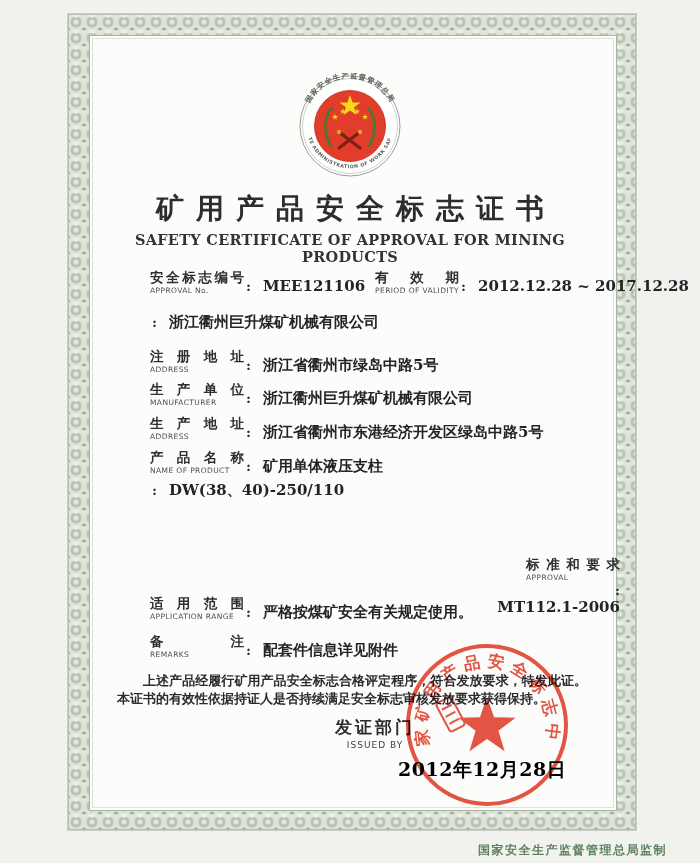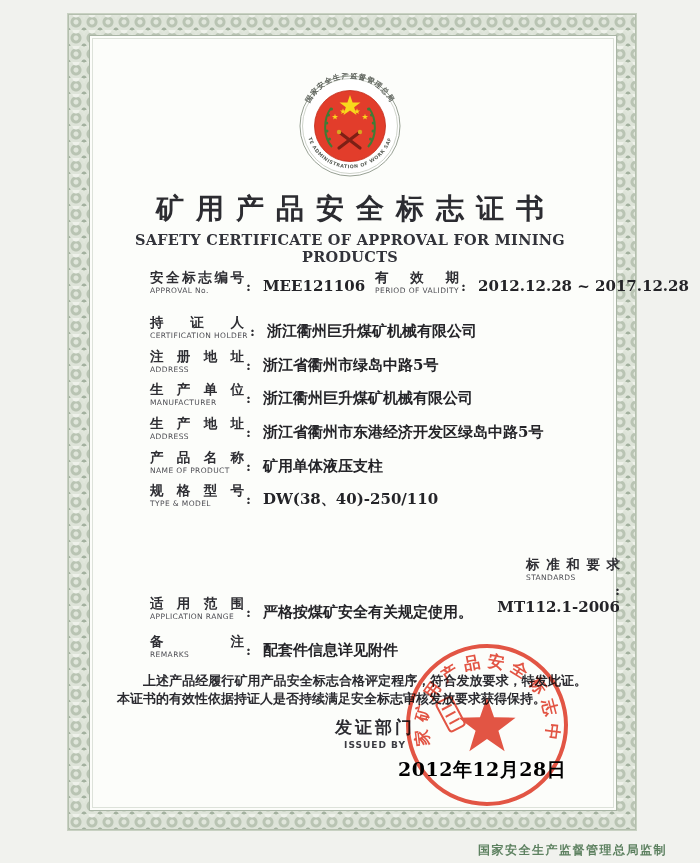--- a/index.html
+++ b/index.html
@@ -55,21 +55,21 @@
   .colon{font-size:13.5px;font-weight:bold;margin-left:2px;line-height:17px;}
   .val{font-size:15px;font-weight:600;margin-left:12px;line-height:17px;white-space:nowrap;color:#242428;}
   .statement{
     position:absolute;left:117px;top:672px;width:470px;
     font-size:13px;font-weight:bold;line-height:17.5px;color:#2b2b30;
     text-indent:2em;text-align:justify;
   }
   .issued{position:absolute;left:300px;top:716px;width:150px;text-align:center;}
   .issued .zh{font-size:17px;font-weight:bold;letter-spacing:3px;color:#2b2b30;}
   .issued .en{font-size:9px;letter-spacing:1px;color:#3c3c42;margin-top:1px;
-    font-family:"DejaVu Sans","Liberation Sans",sans-serif;font-weight:bold;}
+    font-family:"DejaVu Sans","Liberation Sans",sans-serif;font-weight:normal;}
   .issue-date{
     position:absolute;left:398px;top:757px;font-size:19px;font-weight:bold;
     color:#000000;z-index:5;letter-spacing:.5px;
   }
   .seal{position:absolute;left:396px;top:634px;width:182px;height:182px;
     opacity:.88;mix-blend-mode:multiply;z-index:4;}
   .footer-imprint{
     position:absolute;left:478px;top:842px;font-size:12px;letter-spacing:1.5px;
     color:#5d8160;font-weight:bold;white-space:nowrap;
   }
@@ -135,24 +135,20 @@
     <span class="val" style="width:128px;">MEE121106</span>
     <div class="lblk" style="margin-left:10px;">
       <span class="lzh narrow">有效期</span>
       <span class="len">PERIOD OF VALIDITY</span>
     </div>
     <span class="colon">:</span>
     <span class="val">2012.12.28 ~ 2017.12.28</span>
   </div>
 
   <div class="row" style="top:314px;">
-    <div class="lblk">
-        <span class="lzh">持证人</span>
-      <span class="len">CERTIFICATION HOLDER</span>
-      </div>
     <span class="colon">:</span>
     <span class="val">浙江衢州巨升煤矿机械有限公司</span>
   </div>
 
   <div class="row" style="top:348px;">
     <div class="lblk">
         <span class="lzh">注册地址</span>
       <span class="len">ADDRESS</span>
       </div>
     <span class="colon">:</span>
@@ -180,32 +176,28 @@
   <div class="row" style="top:449px;">
     <div class="lblk">
         <span class="lzh">产品名称</span>
       <span class="len">NAME OF PRODUCT</span>
       </div>
     <span class="colon">:</span>
     <span class="val">矿用单体液压支柱</span>
   </div>
 
   <div class="row" style="top:482px;">
-    <div class="lblk">
-        <span class="lzh">规格型号</span>
-      <span class="len">TYPE &amp; MODEL</span>
-      </div>
     <span class="colon">:</span>
     <span class="val">DW(38、40)-250/110</span>
   </div>
 
   <div class="row" style="top:556px;flex-direction:column;">
     <div class="lblk">
         <span class="lzh">标准和要求</span>
-      <span class="len">STANDARDS</span>
+      <span class="len">APPROVAL</span>
       </div>
     <span class="colon">:</span>
     <span class="val">MT112.1-2006</span>
   </div>
 
   <div class="row" style="top:595px;">
     <div class="lblk">
         <span class="lzh">适用范围</span>
       <span class="len">APPLICATION RANGE</span>
       </div>

